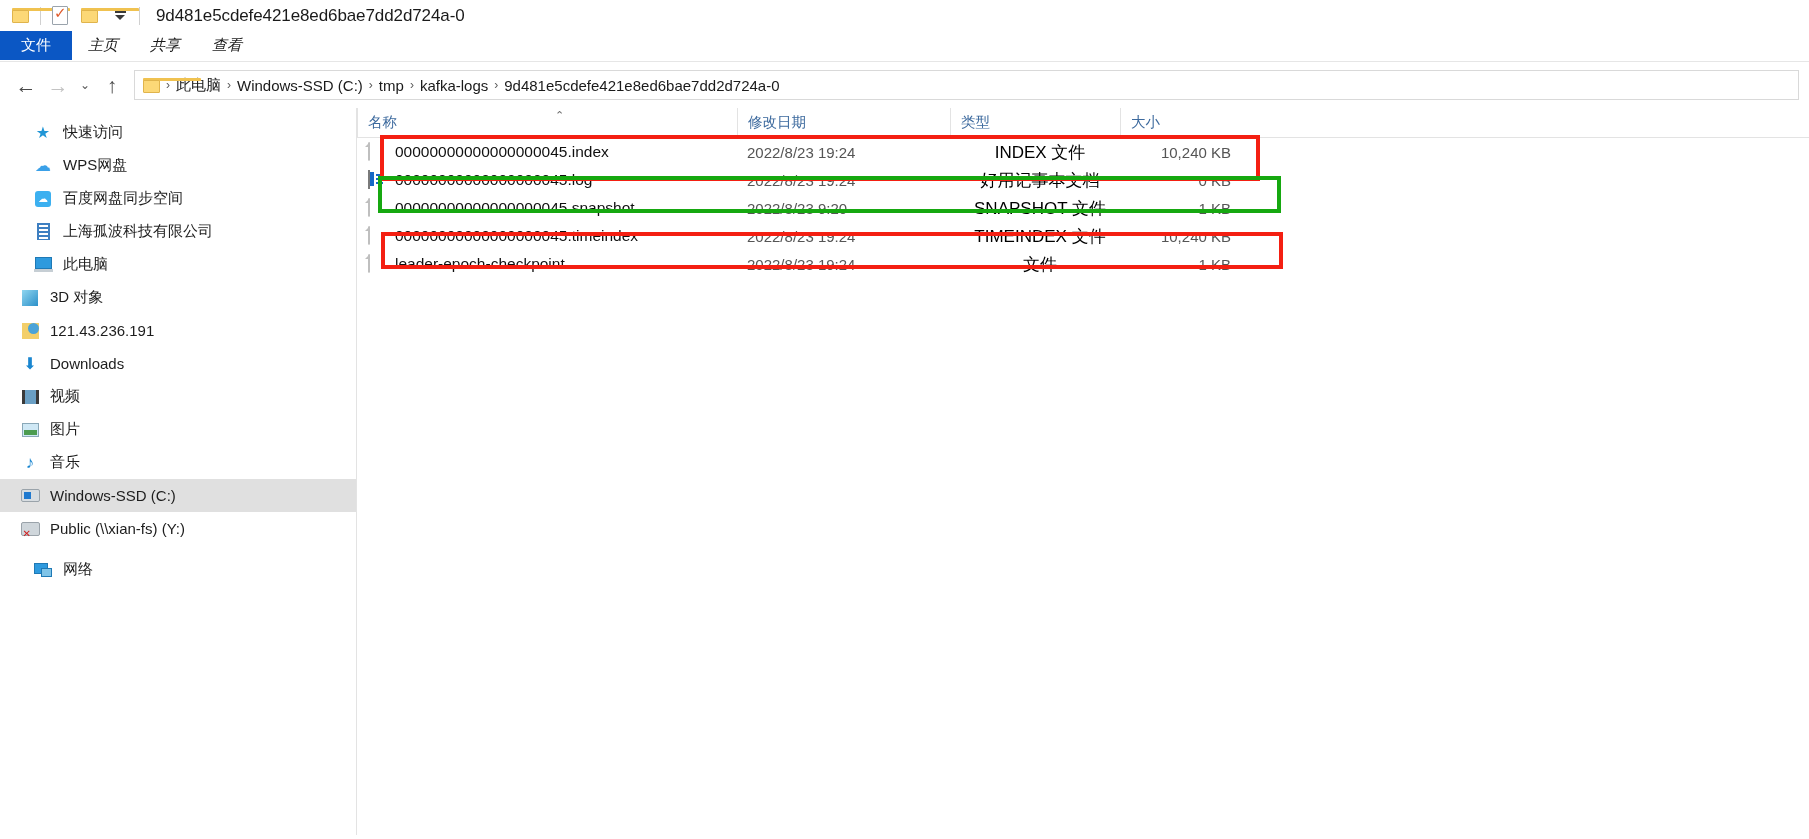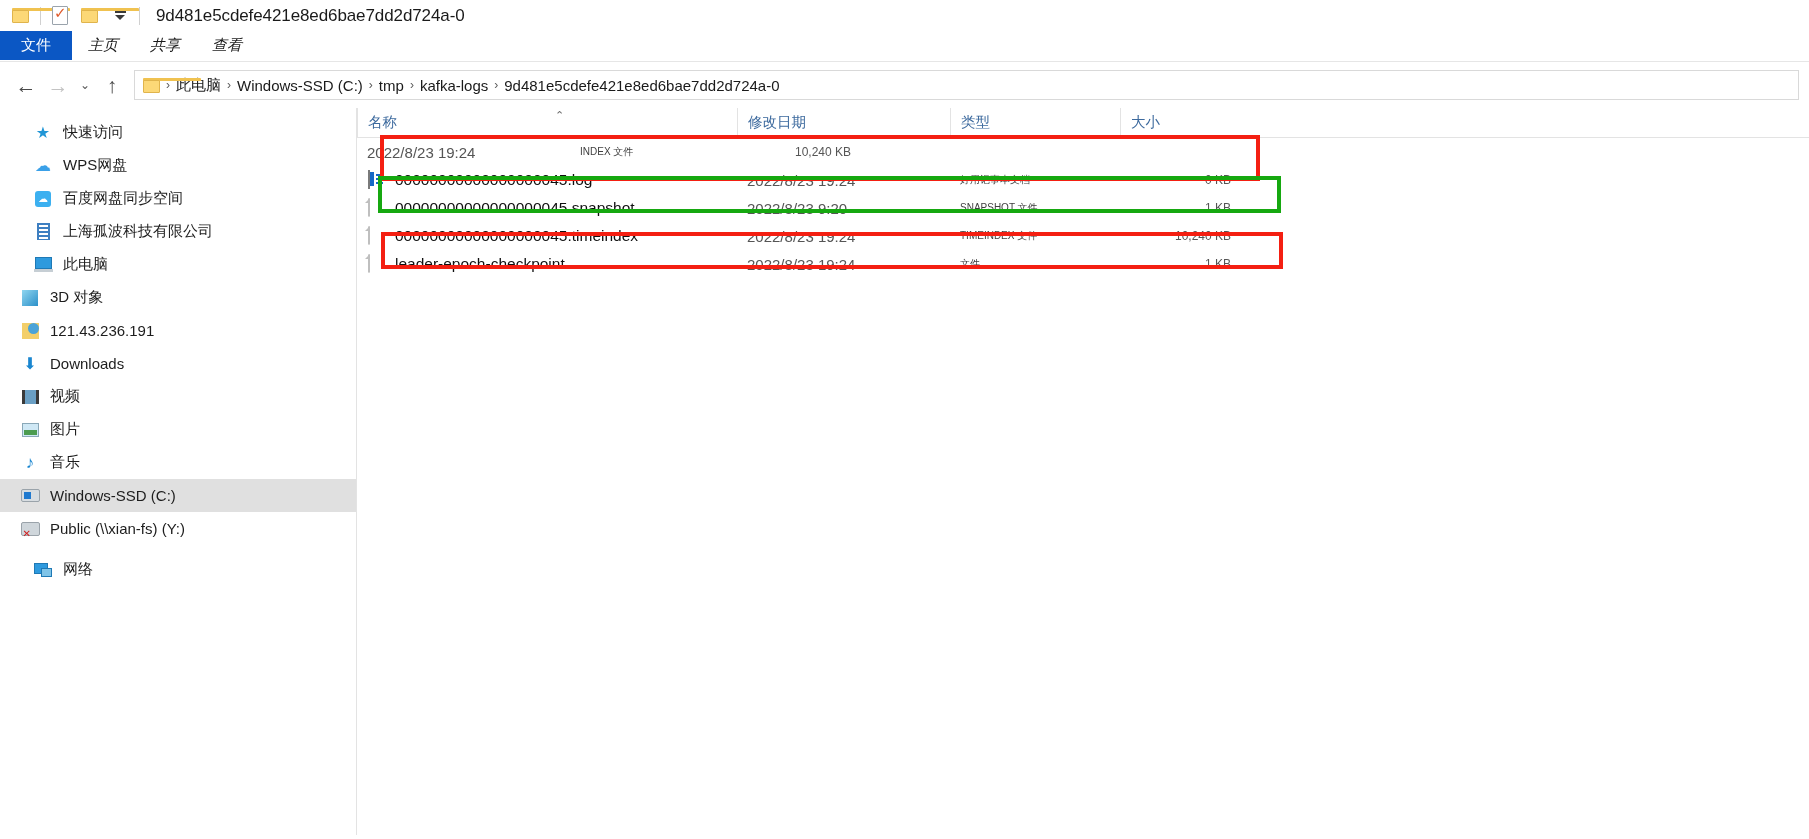--- a/index.html
+++ b/index.html
@@ -142,24 +142,24 @@
 
   .row {
     height: 28px; display: flex; align-items: center;
     font-size: 15.5px; color: #101010;
   }
   .row .n {
     width: 380px; display: flex; align-items: center;
     padding-left: 11px; white-space: nowrap;
   }
   .row .d { width: 213px; padding-left: 10px; color: #555555; font-size: 15px; }
-  .row .t { width: 170px; padding-left: 10px; color: #404040; font-size: 10px; }
+  .row .t { width: 170px; padding-left: 10px; color: #000000; font-size: 17px; text-align: center; }
   .row .s {
     width: 120px; text-align: right; padding-right: 9px;
-    color: #555555; font-size: 12px;
+    color: #555555; font-size: 15px;
   }
   .f-ico { width: 17px; height: 19px; margin-right: 10px; flex: 0 0 17px; position: relative; }
 
   
   .ico-page {
     width: 15px; height: 19px; background: #fdfdfd;
     border: 1px solid #bfbfbf; border-radius: 1px; position: relative;
   }
   .ico-page::after {
     content: ""; position: absolute; right: -1px; top: -1px;
@@ -401,20 +401,24 @@
 
     <div class="colhdr">
       <div class="cell c-name">名称</div>
       <div class="cell c-date">修改日期</div>
       <div class="cell c-type">类型</div>
       <div class="cell c-size">大小</div>
       <div class="sortmark">⌃</div>
     </div>
 
     <div class="row">
+      <div class="n">
+        <span class="f-ico"><span class="ico-page"></span></span>
+        <span>00000000000000000045.index</span>
+      </div>
       <div class="d">2022/8/23 19:24</div>
       <div class="t">INDEX 文件</div>
       <div class="s">10,240 KB</div>
     </div>
 
     <div class="row">
       <div class="n">
         <span class="f-ico"><span class="ico-note"></span></span>
         <span>00000000000000000045.log</span>
       </div>

